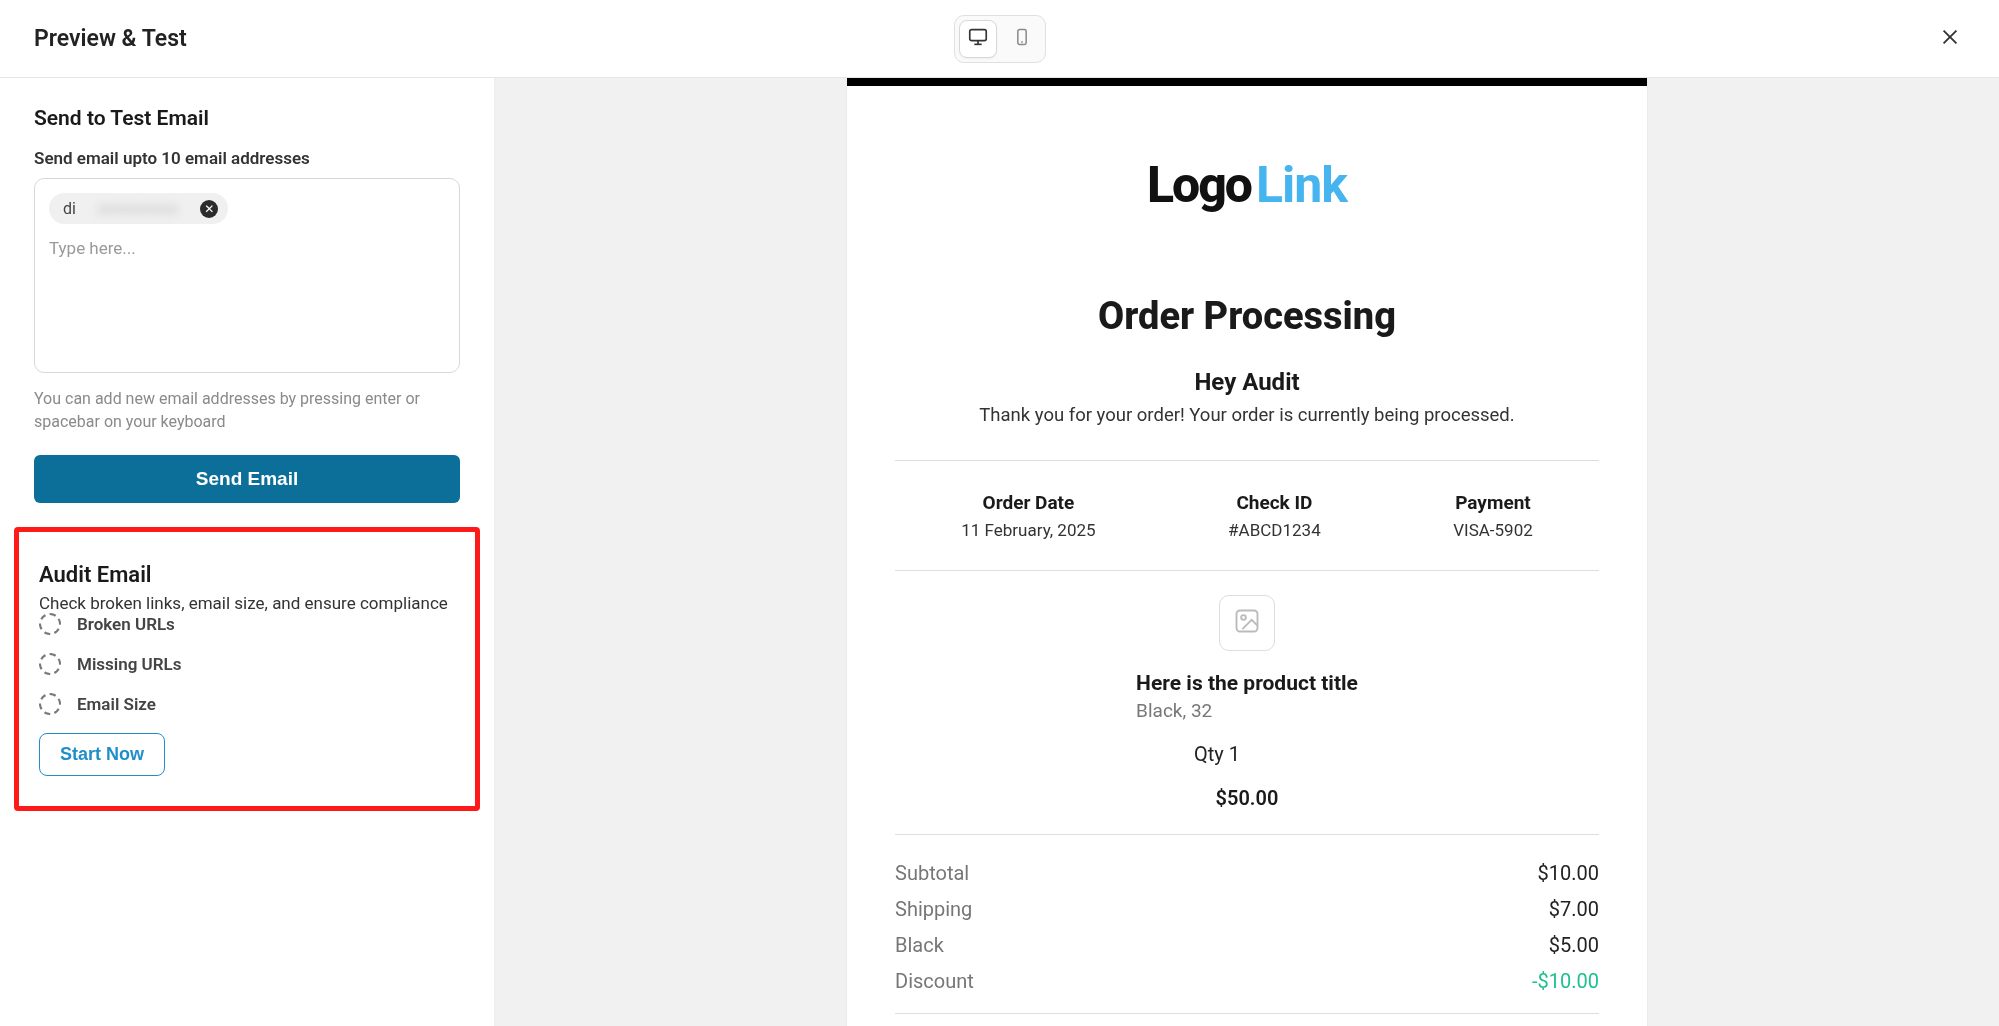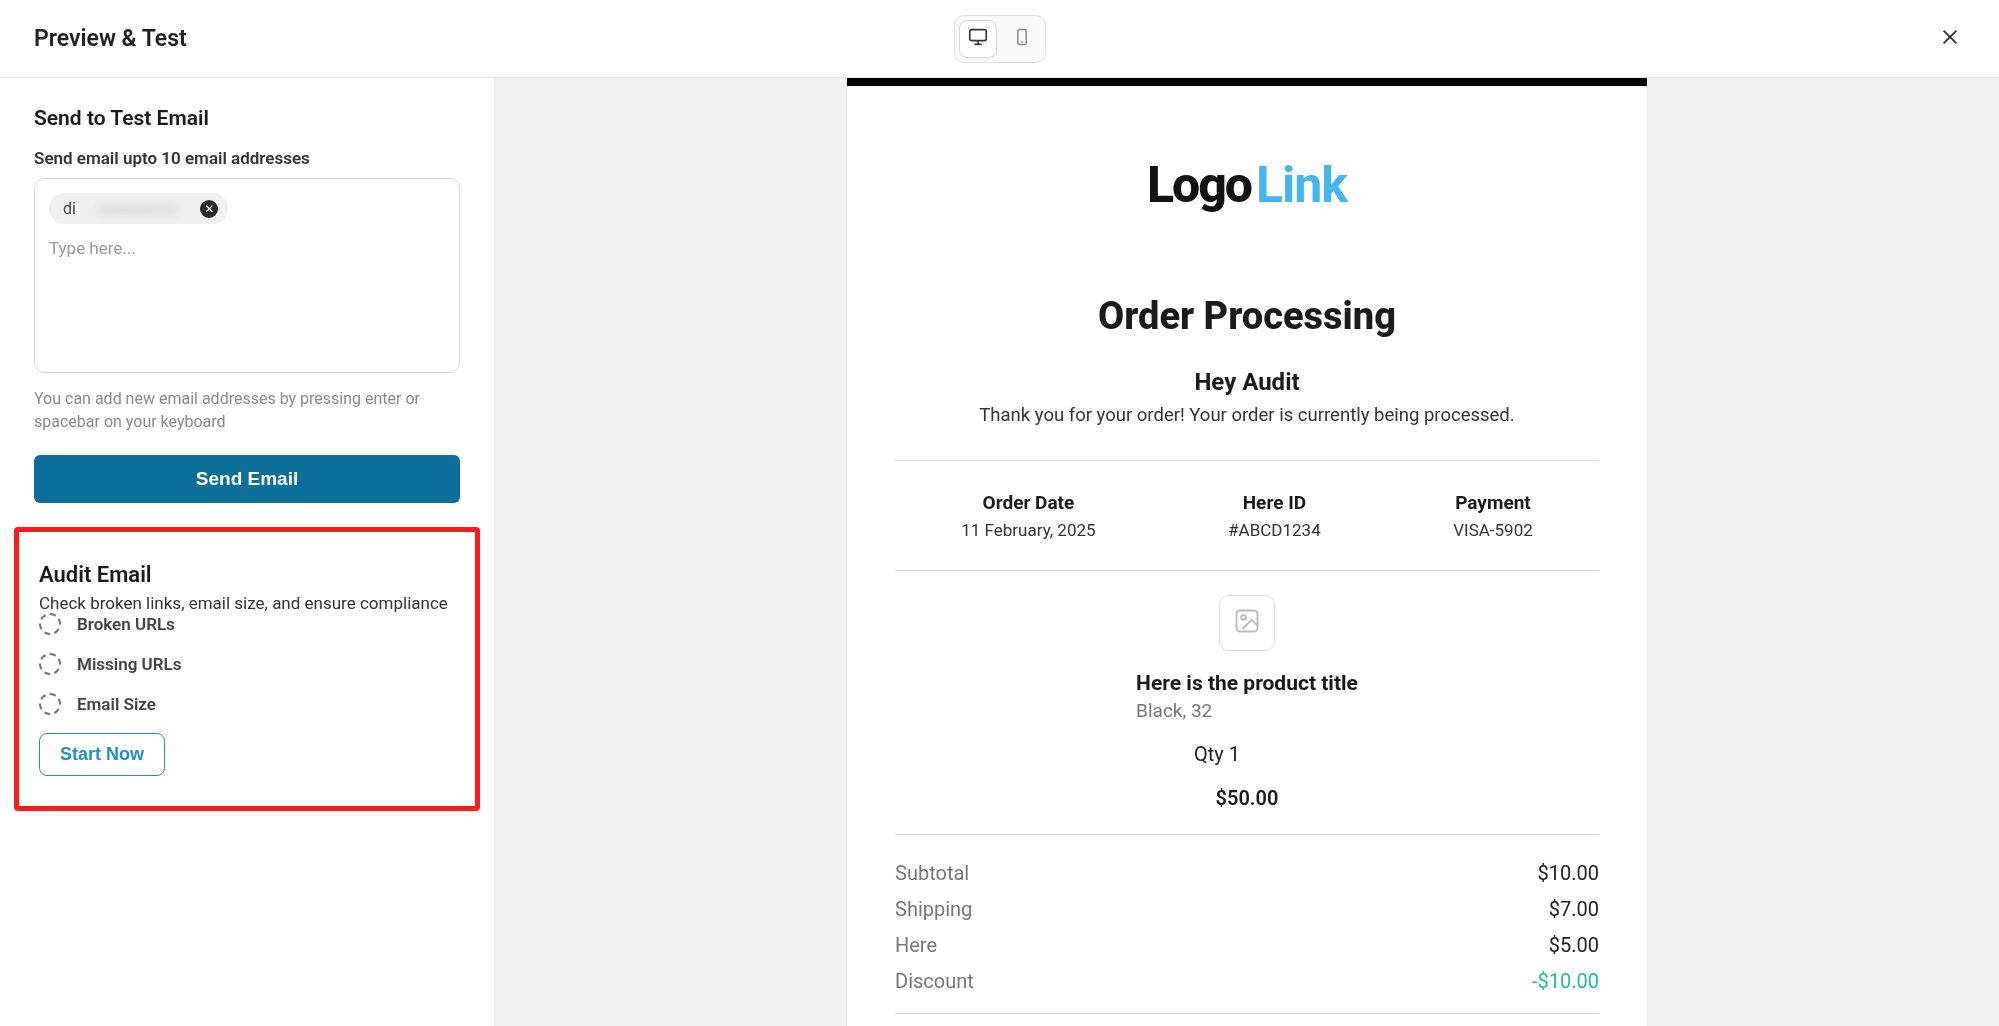--- a/index.html
+++ b/index.html
@@ -407,21 +407,21 @@
       <div class="thankyou">Thank you for your order! Your order is currently being processed.</div>
 
       <hr class="divider">
 
       <div class="meta-row">
         <div class="meta-col">
           <div class="meta-label">Order Date</div>
           <div class="meta-value">11 February, 2025</div>
         </div>
         <div class="meta-col">
-          <div class="meta-label">Here ID</div>
+          <div class="meta-label">Check ID</div>
           <div class="meta-value">#ABCD1234</div>
         </div>
         <div class="meta-col">
           <div class="meta-label">Payment</div>
           <div class="meta-value">VISA-5902</div>
         </div>
       </div>
 
       <hr class="divider">
 
@@ -448,21 +448,21 @@
       <div class="totals">
         <div class="total-line">
           <span class="label">Subtotal</span>
           <span class="value">$10.00</span>
         </div>
         <div class="total-line">
           <span class="label">Shipping</span>
           <span class="value">$7.00</span>
         </div>
         <div class="total-line">
-          <span class="label">Here</span>
+          <span class="label">Black</span>
           <span class="value">$5.00</span>
         </div>
         <div class="total-line discount">
           <span class="label">Discount</span>
           <span class="value">-$10.00</span>
         </div>
       </div>
 
       <hr class="divider" style="margin-top:20px">
 

